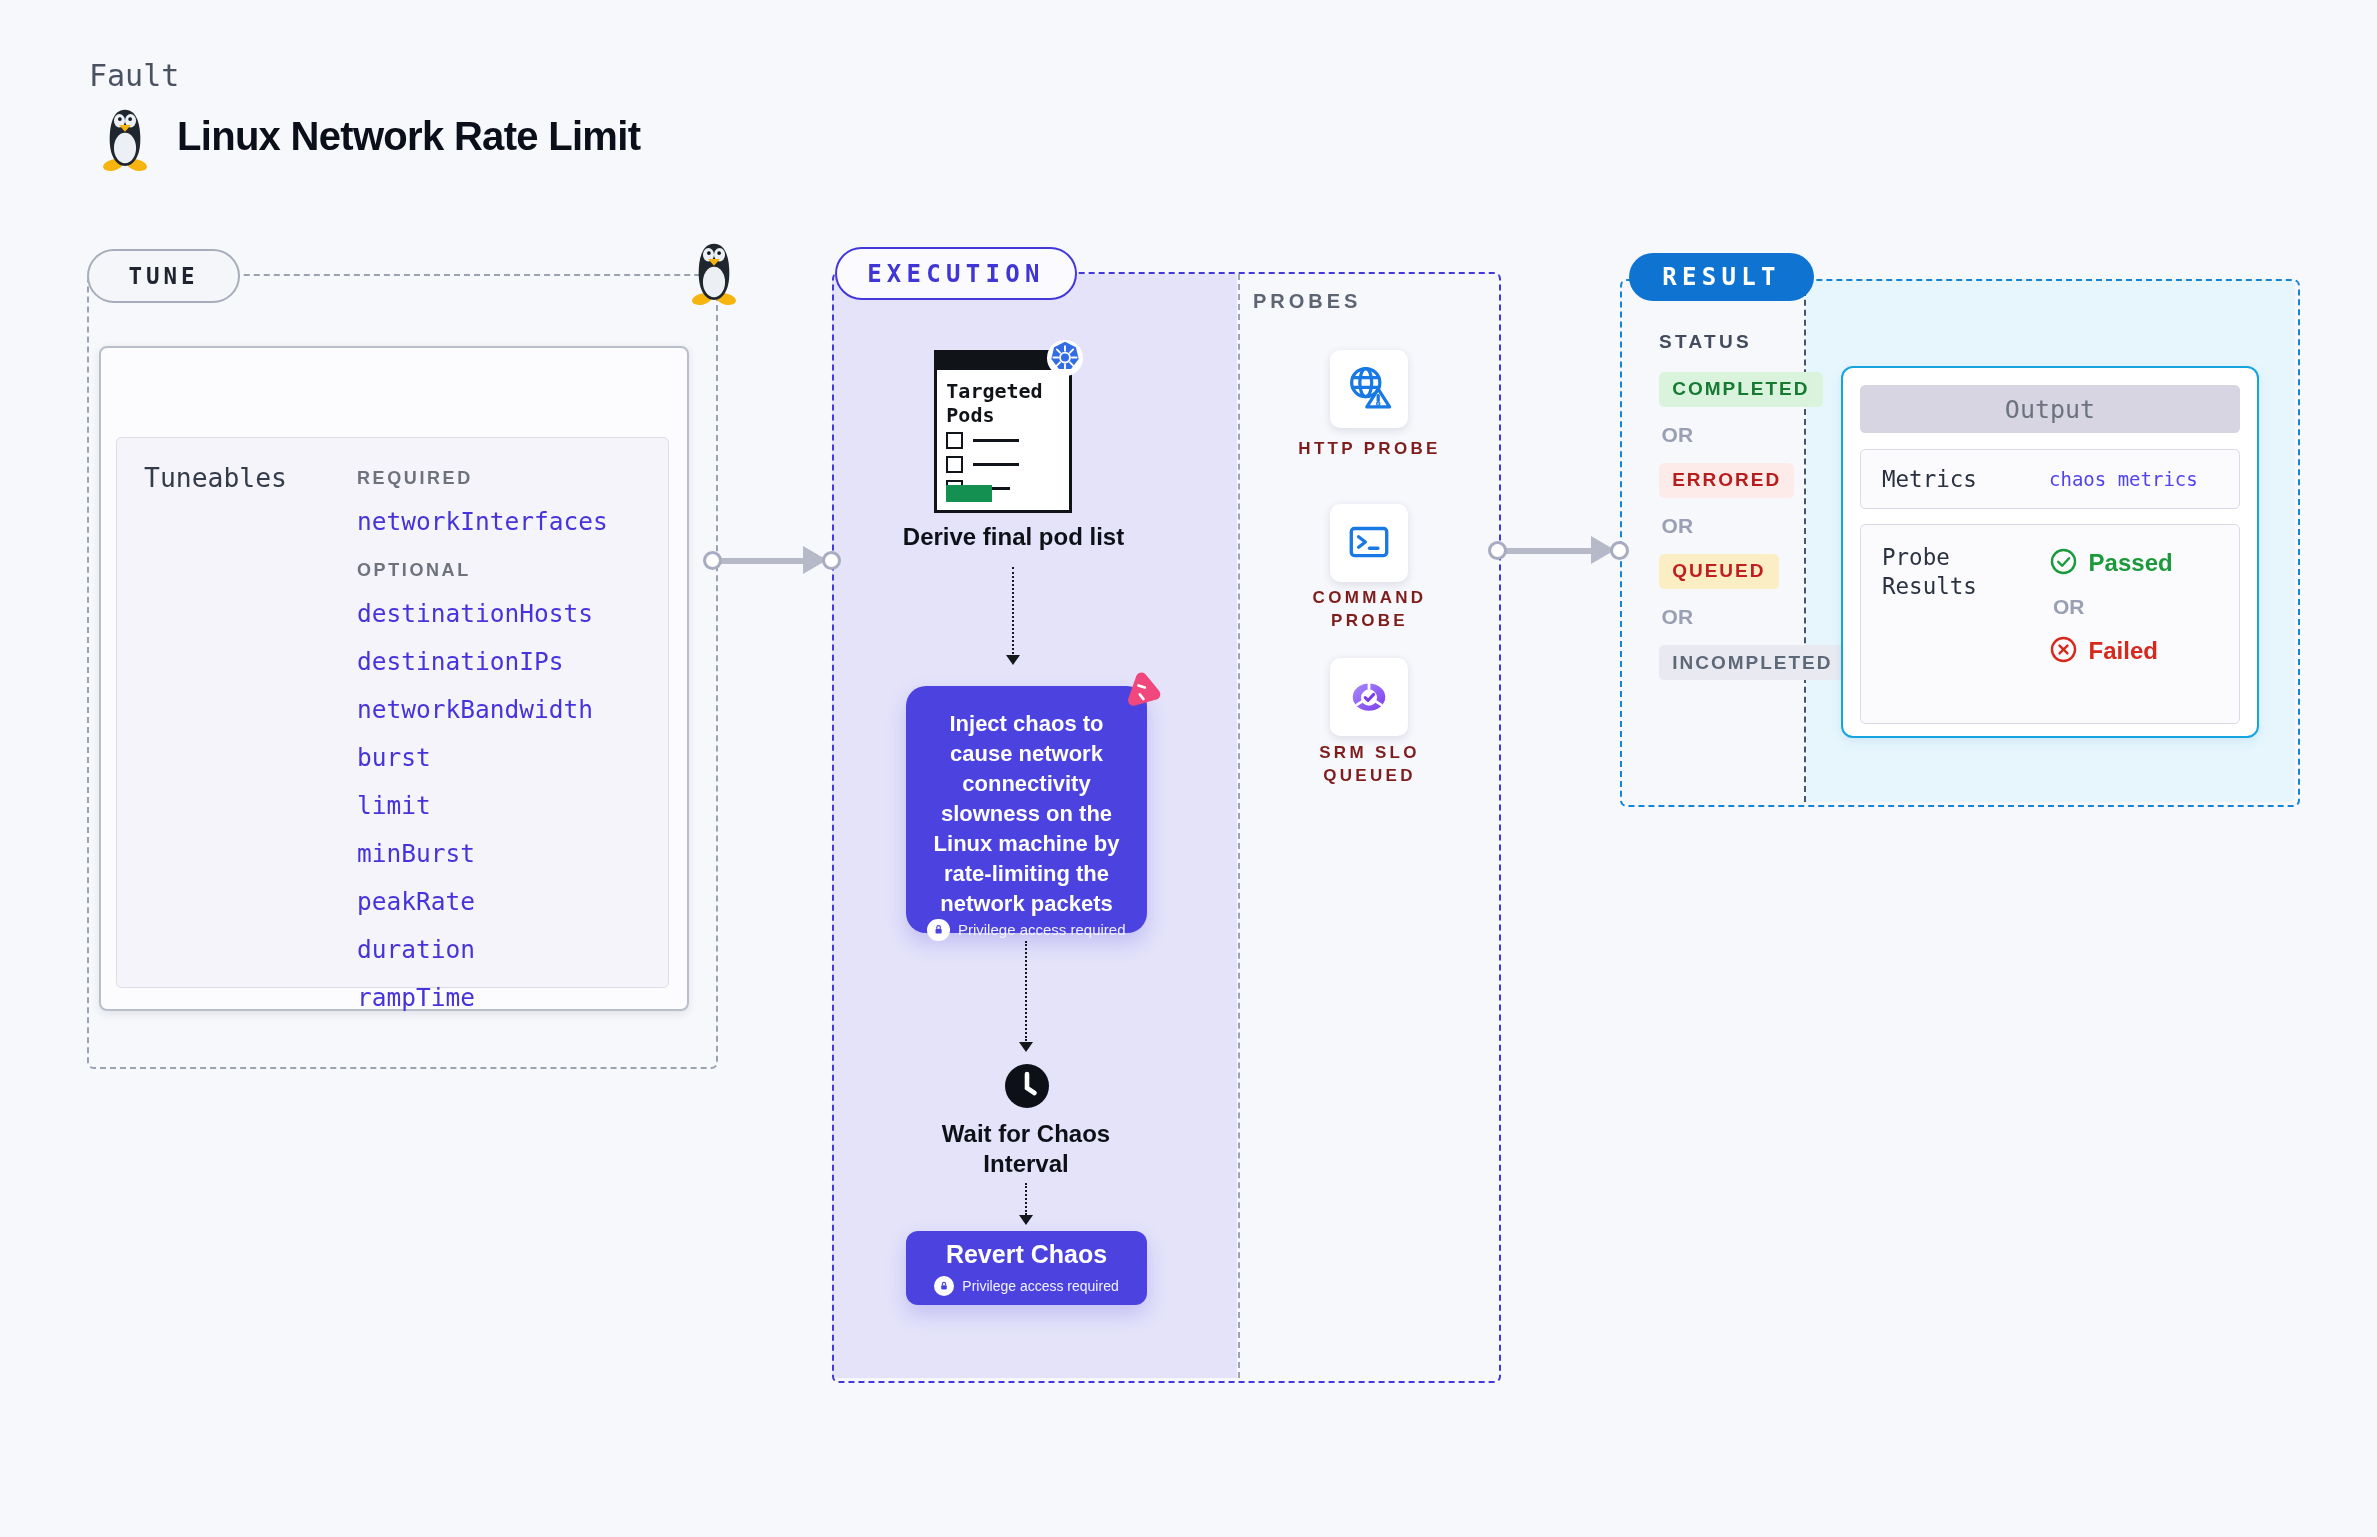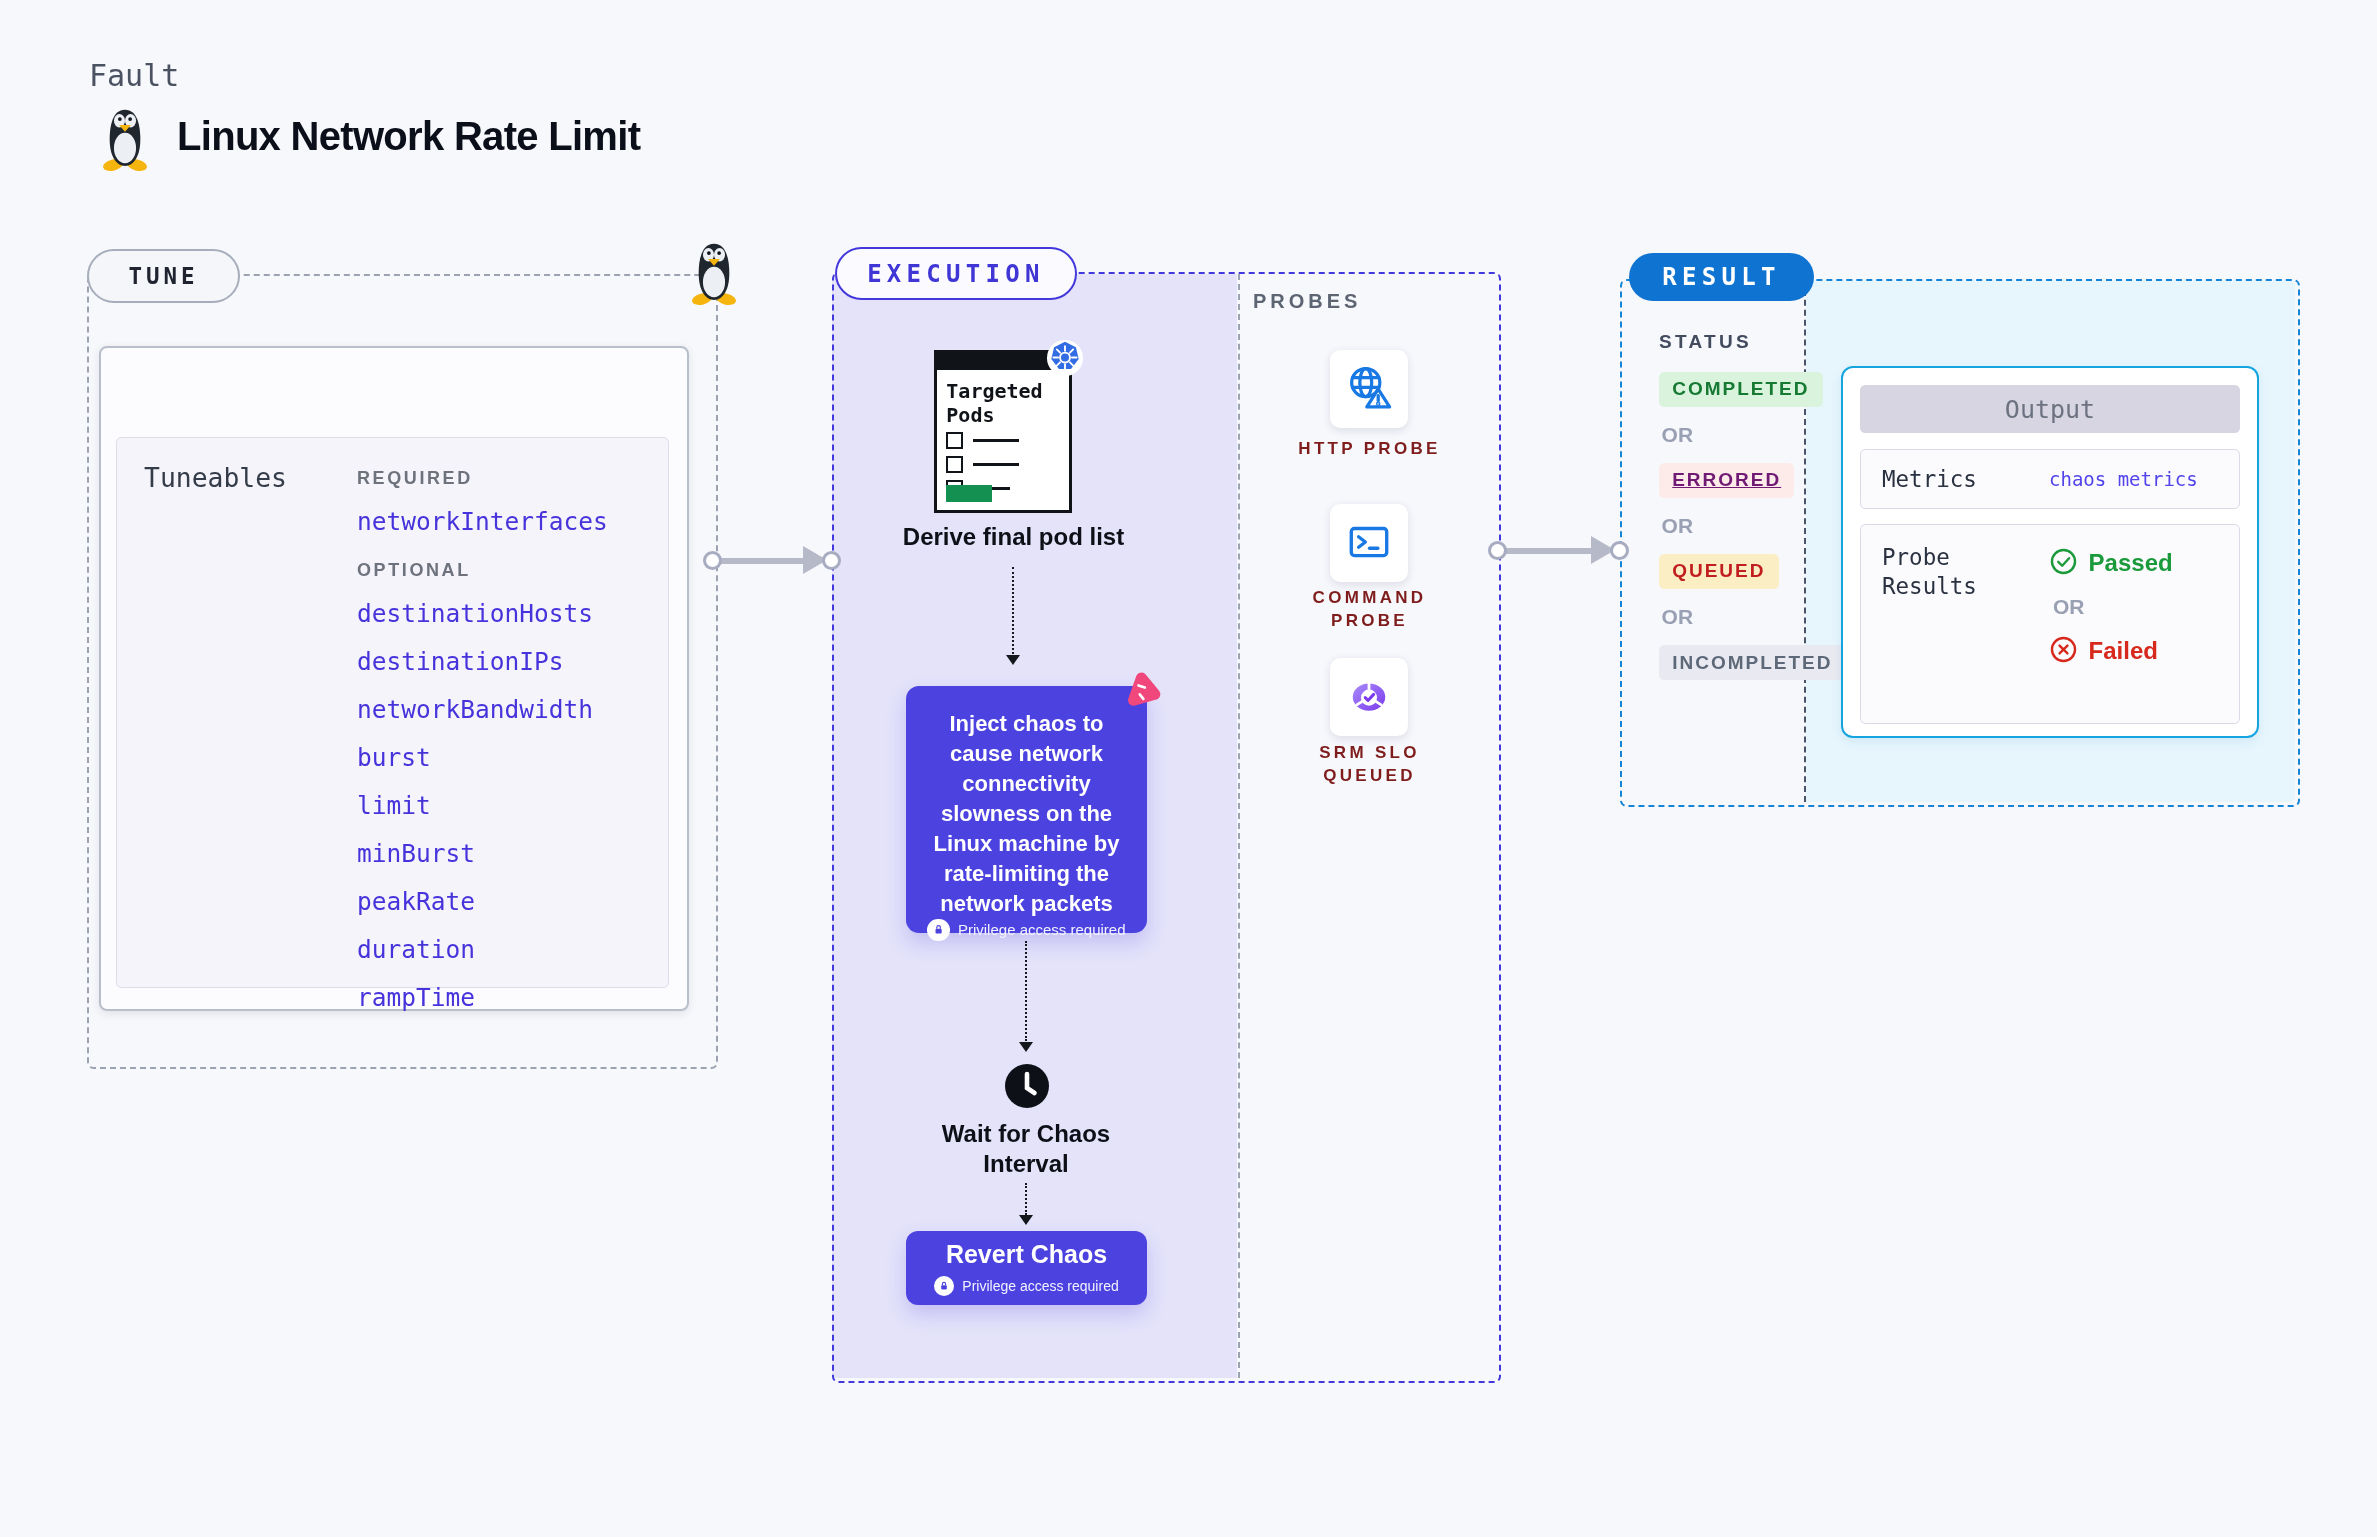--- a/index.html
+++ b/index.html
@@ -65,21 +65,21 @@
             font-weight:bold;color:#101418;font-family:"DejaVu Sans Mono",monospace;}
   .tp-row{position:absolute;left:9.3px;display:flex;align-items:center;gap:9.3px;}
   .tp-check{width:13.2px;height:13.2px;border:2.6px solid #101418;background:#fff;}
   .tp-line{width:46px;height:2.6px;background:#101418;}
   .tp-green{position:absolute;left:9.3px;bottom:8px;width:46px;height:17px;background:#149150;}
   .k8s-badge{position:absolute;right:-14.5px;top:-14.5px;width:38px;height:38px;}
 
   .step-caption{font-size:24px;font-weight:bold;color:#0d1117;text-align:center;line-height:30px;z-index:4;}
 
   
-  .chaos-box{background:#4c42df;border-radius:13px;color:#fff;z-index:4;
+  .chaos-box{background:#4c42df;border-radius:20px;color:#fff;z-index:4;
              box-shadow:0 9.3px 20px rgba(76,66,223,.22);display:flex;flex-direction:column;align-items:center;}
   .inject-box{left:906px;top:686px;width:241px;height:247px;padding:22.5px 16px 14.5px;box-sizing:border-box;}
   .inject-text{font-size:22px;font-weight:bold;line-height:30px;text-align:center;}
   .revert-box{left:906px;top:1231px;width:241px;height:74px;border-radius:12px;justify-content:center;}
   .revert-title{font-size:25px;font-weight:bold;}
   .priv-row{display:flex;align-items:center;justify-content:center;gap:8px;margin-top:8px;}
   .lock-circle{width:22.5px;height:22.5px;border-radius:50%;background:#fff;display:flex;
                align-items:center;justify-content:center;}
   .priv-text{font-size:15px;font-weight:500;color:#f2f2ff;}
   .pink-logo{position:absolute;right:-14.5px;top:-17px;width:40px;height:40px;transform:rotate(-8deg);}
@@ -92,21 +92,21 @@
               box-shadow:0 2.6px 8px rgba(40,45,80,.12);display:flex;align-items:center;justify-content:center;}
   .probe-cap{left:1287px;width:165px;text-align:center;font-size:17px;font-weight:bold;letter-spacing:3.3px;
              color:#7f1d1d;line-height:22.5px;z-index:4;}
 
   
   .status-stack{left:1659px;top:331px;display:flex;flex-direction:column;align-items:flex-start;z-index:4;}
   .status-heading{font-size:19px;font-weight:bold;letter-spacing:3.3px;color:#434c5e;margin-bottom:18.5px;}
   .badge{display:inline-block;padding:6.6px 13.2px;border-radius:5.3px;font-size:19px;font-weight:bold;
          letter-spacing:2px;margin-bottom:16px;}
   .badge-completed{background:#d9f3dd;color:#177a33;}
-  .badge-errored{background:#fcebe8;color:#701a75;text-decoration:underline;}
+  .badge-errored{background:#fcebe8;color:#b91c1c;}
   .badge-queued{background:#fbeec4;color:#c11f1f;}
   .badge-incompleted{background:#e9eaf1;color:#5d6878;}
   .or-label{font-size:21px;font-weight:bold;color:#9aa0b4;margin:0 0 16px 2.6px;}
 
   
   .output-card{left:1841px;top:366px;width:418px;height:372px;background:#fff;border:2.6px solid #14a5e0;
                border-radius:12px;box-sizing:border-box;padding:17px;z-index:4;
                box-shadow:0 4px 10.6px rgba(20,120,190,.10);}
   .output-header{height:48px;background:#d6d5e1;border-radius:5.3px;display:flex;align-items:center;
                justify-content:center;font-size:25px;color:#6c7280;margin-bottom:16px;}

